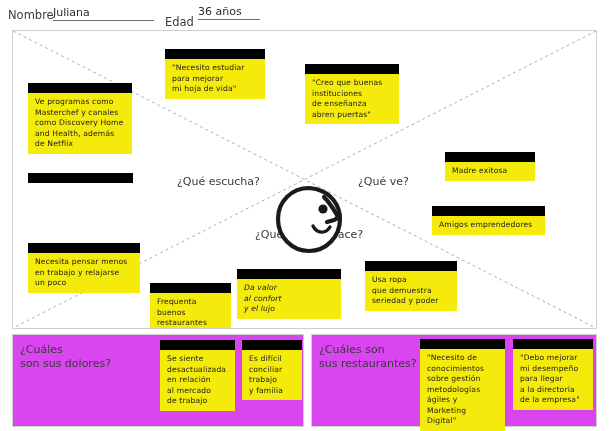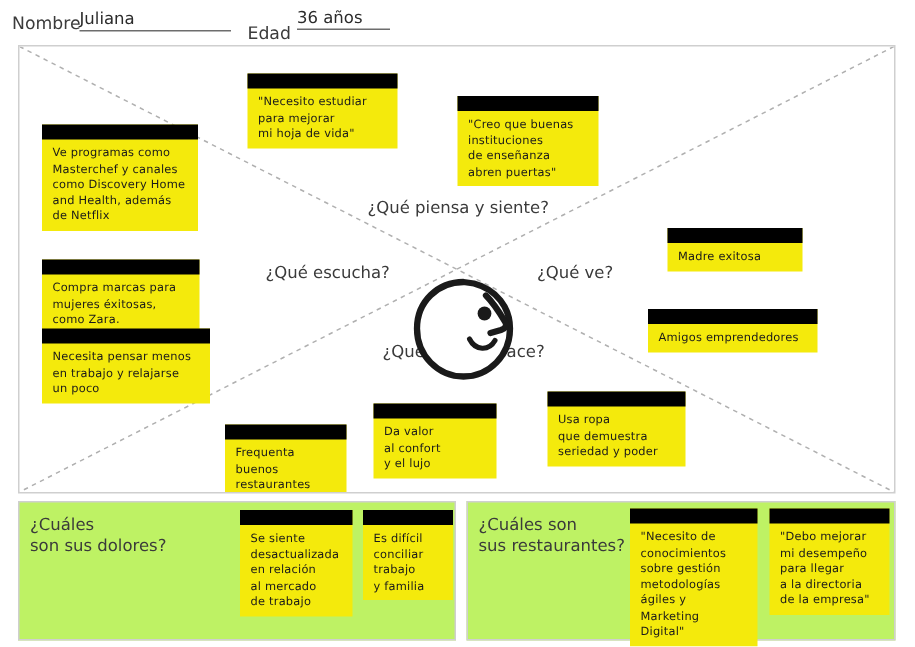--- a/index.html
+++ b/index.html
@@ -100,21 +100,21 @@
   #q-escucha { left: 176px; top: 175px; }
   #q-ve      { left: 357px; top: 175px; }
   #q-habla   { left: 254px; top: 228px; }
 
   
   .panel {
     position: absolute;
     top: 334px;
     height: 93px;
     border: 1px solid #cfcfcf;
-    background: #bef264;
+    background: #d946ef;
     box-sizing: border-box;
   }
   #panel-dolores { left: 12px; width: 292px; }
   #panel-necesidades { left: 311px; width: 286px; }
   .panel-title {
     position: absolute;
     font-family: "DejaVu Sans", sans-serif;
     font-size: 11px;
     color: #3a3a3a;
     line-height: 14px;
@@ -145,26 +145,23 @@
     <div class="bar"></div>
     <div class="txt">Ve programas como
 Masterchef y canales
 como Discovery Home
 and Health, además
 de Netflix</div>
   </div>
 
   <div class="note" id="n1" style="left:15px; top:142px; width:105px;">
     <div class="bar"></div>
-    <div class="txt">Compra marcas para
-mujeres éxitosas,
-como Zara.</div>
-  </div>
-
-  <div class="note" id="n2" style="left:15px; top:188px; width:112px;">
+  </div>
+
+  <div class="note" id="n2" style="left:15px; top:212px; width:112px;">
     <div class="bar"></div>
     <div class="txt">Necesita pensar menos
 en trabajo y relajarse
 un poco</div>
   </div>
 
   <div class="note" id="n3" style="left:152px; top:18px; width:100px;">
     <div class="bar"></div>
     <div class="txt">"Necesito estudiar
 para mejorar
@@ -188,35 +185,34 @@
     <div class="bar"></div>
     <div class="txt">Amigos emprendedores</div>
   </div>
 
   <div class="note" id="n7" style="left:117px; top:252px; width:81px;margin-left:20px;">
     <div class="bar"></div>
     <div class="txt">Frequenta buenos
 restaurantes</div>
   </div>
 
-  <div class="note" id="n8" style="left:236px; top:238px; width:82px;">
+  <div class="note" id="n8" style="left:224px; top:238px; width:104px;font-style:italic;">
     <div class="bar"></div>
     <div class="txt">Da valor
 al confort
 y el lujo</div>
   </div>
 
   <div class="note" id="n9" style="left:352px; top:230px; width:92px;">
     <div class="bar"></div>
     <div class="txt">Usa ropa
 que demuestra
 seriedad y poder</div>
   </div>
 
-  <div class="qlabel" id="q-piensa" style="left:232px; top:101px;">¿Qué piensa y siente?</div>
   <div class="qlabel" id="q-escucha" style="left:164px; top:144px;">¿Qué escucha?</div>
   <div class="qlabel" id="q-ve" style="left:345px; top:144px;">¿Qué ve?</div>
   <div class="qlabel" id="q-habla" style="left:242px; top:197px;">¿Qué habla y hace?</div>
 
   <svg id="face" viewBox="0 0 75 75">
     <path d="M44,6 C59,10 68,22 68,36 C68,54 54,68 37,68
              C20,68 6,54 6,36 C6,18 20,5 37,5 Z" fill="#ffffff" stroke="#1a1a1a" stroke-width="4.2" stroke-linejoin="round"></path>
     <path d="M52,14 C58,20 62,27 65,32 C66,34 65,36 62,37
              L55,39" fill="#ffffff" stroke="#1a1a1a" stroke-width="4.2" stroke-linecap="round" stroke-linejoin="round"></path>
     <circle cx="51" cy="26" r="4.6" fill="#1a1a1a"></circle>

